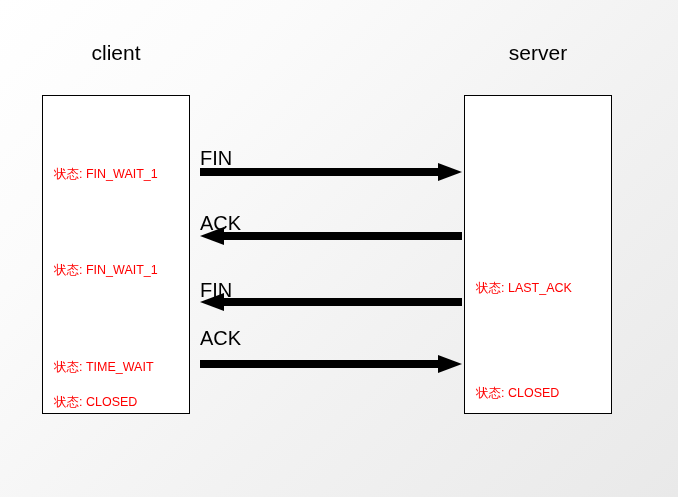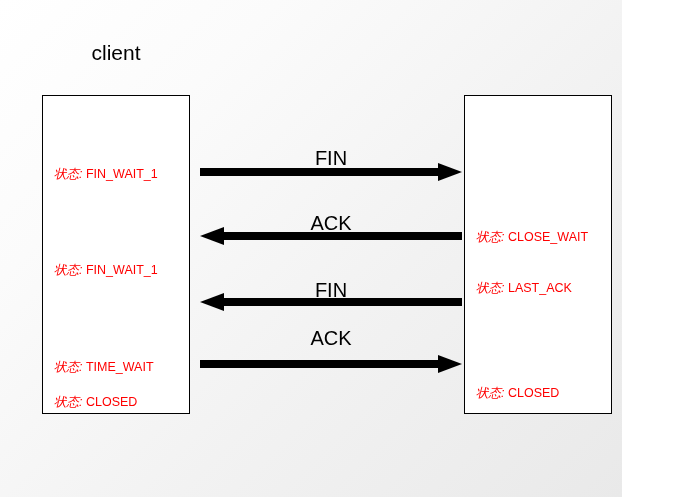--- a/index.html
+++ b/index.html
@@ -7,21 +7,21 @@
     padding: 0;
   }
   body {
     width: 678px;
     height: 497px;
     overflow: hidden;
     font-family: "Liberation Sans", "DejaVu Sans", sans-serif;
   }
   #canvas {
     position: relative;
-    width: 622px;
+    width: 678px;
     height: 497px;
     background: linear-gradient(135deg, #ffffff 0%, #fbfbfb 25%, #f2f2f2 60%, #e9e9e9 100%);
   }
 
   
   .peer-title {
     position: absolute;
     font-size: 21px;
     color: #000000;
     line-height: 1;
@@ -45,41 +45,41 @@
 
   
   .state-label {
     position: absolute;
     font-size: 12.5px;
     color: #ff0000;
     white-space: nowrap;
     line-height: 1;
     letter-spacing: 0px;
   }
-  .state-label .state-key { letter-spacing: 0px; font-style: italic; }
+  .state-label .state-key { letter-spacing: 0px; }
 
   
   #client-state-0 { left: 54px; top: 168px; }
   #client-state-1 { left: 54px; top: 264px; }
   #client-state-2 { left: 54px; top: 361px; }
   #client-state-3 { left: 54px; top: 396px; }
 
   
   #server-state-0 { left: 476px; top: 231px; }
   #server-state-1 { left: 476px; top: 282px; }
   #server-state-2 { left: 476px; top: 387px; }
 
   
   .msg-label {
     position: absolute;
     width: 262px;
     left: 200px;
     font-size: 20px;
     color: #000000;
-    text-align: center;
+    text-align: left;
     line-height: 1;
     white-space: nowrap;
   }
   .arrow {
     position: absolute;
     left: 200px;
     width: 262px;
     height: 18px;
   }
   .arrow svg { display: block; }
@@ -93,20 +93,21 @@
   #msg-2-arrow { top: 293px; }
   #msg-3-label { top: 328px; }
   #msg-3-arrow { top: 355px; }
 </style>
 </head>
 <body>
 
 <div id="canvas">
 
   <div class="peer-title" id="client-title">client</div>
+  <div class="peer-title" id="server-title">server</div>
 
   <div class="lifeline-box" id="client-box"></div>
   <div class="lifeline-box" id="server-box"></div>
 
   <div class="state-label" id="client-state-0">
     <span class="state-key">状态:</span>
     <span class="state-value">FIN_WAIT_1</span>
   </div>
   <div class="state-label" id="client-state-1">
     <span class="state-key">状态:</span>
@@ -114,24 +115,20 @@
   </div>
   <div class="state-label" id="client-state-2">
     <span class="state-key">状态:</span>
     <span class="state-value">TIME_WAIT</span>
   </div>
   <div class="state-label" id="client-state-3">
     <span class="state-key">状态:</span>
     <span class="state-value">CLOSED</span>
   </div>
 
-  <div class="state-label" id="server-state-0">
-    <span class="state-key">状态:</span>
-    <span class="state-value">CLOSE_WAIT</span>
-  </div>
   <div class="state-label" id="server-state-1">
     <span class="state-key">状态:</span>
     <span class="state-value">LAST_ACK</span>
   </div>
   <div class="state-label" id="server-state-2">
     <span class="state-key">状态:</span>
     <span class="state-value">CLOSED</span>
   </div>
 
   <div class="msg-label" id="msg-0-label">FIN</div>

